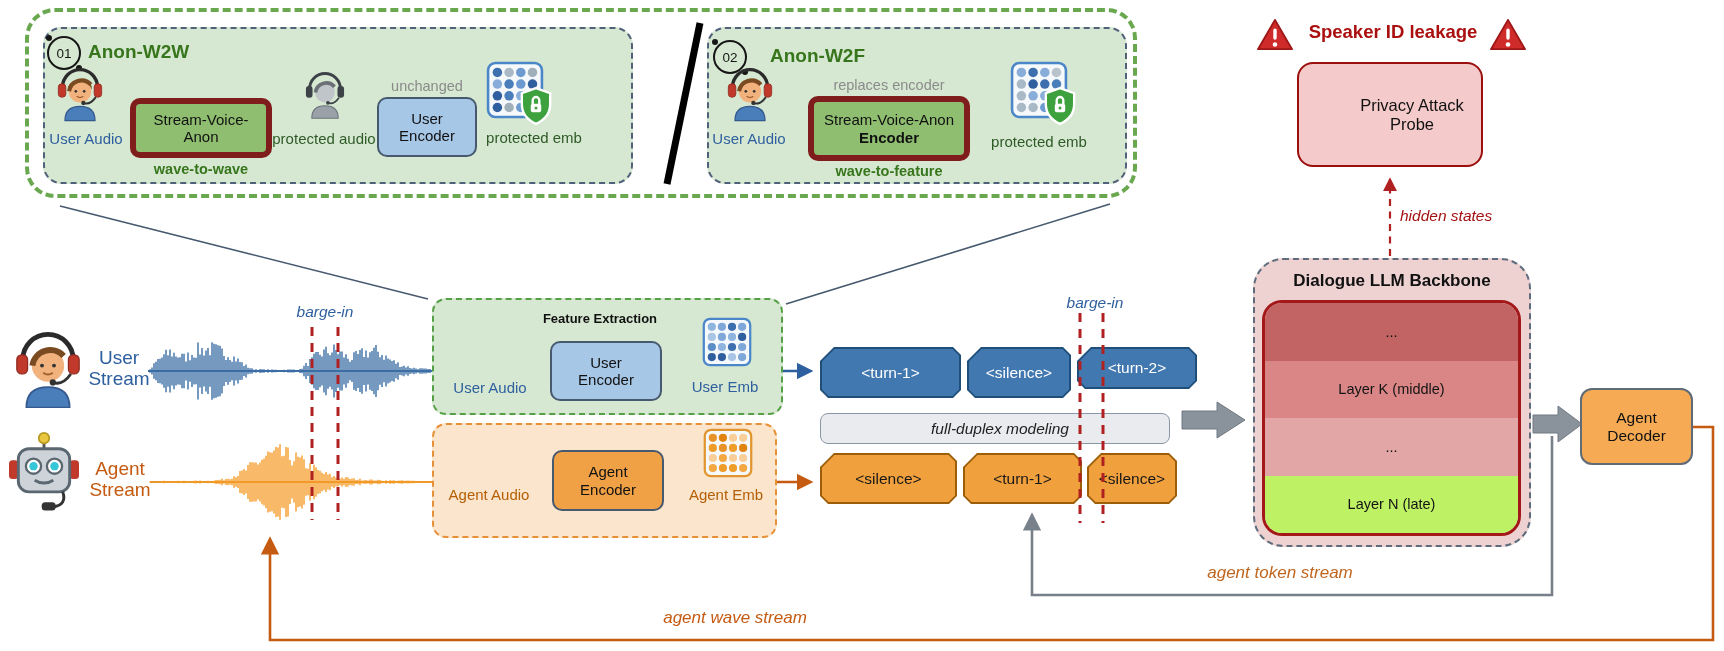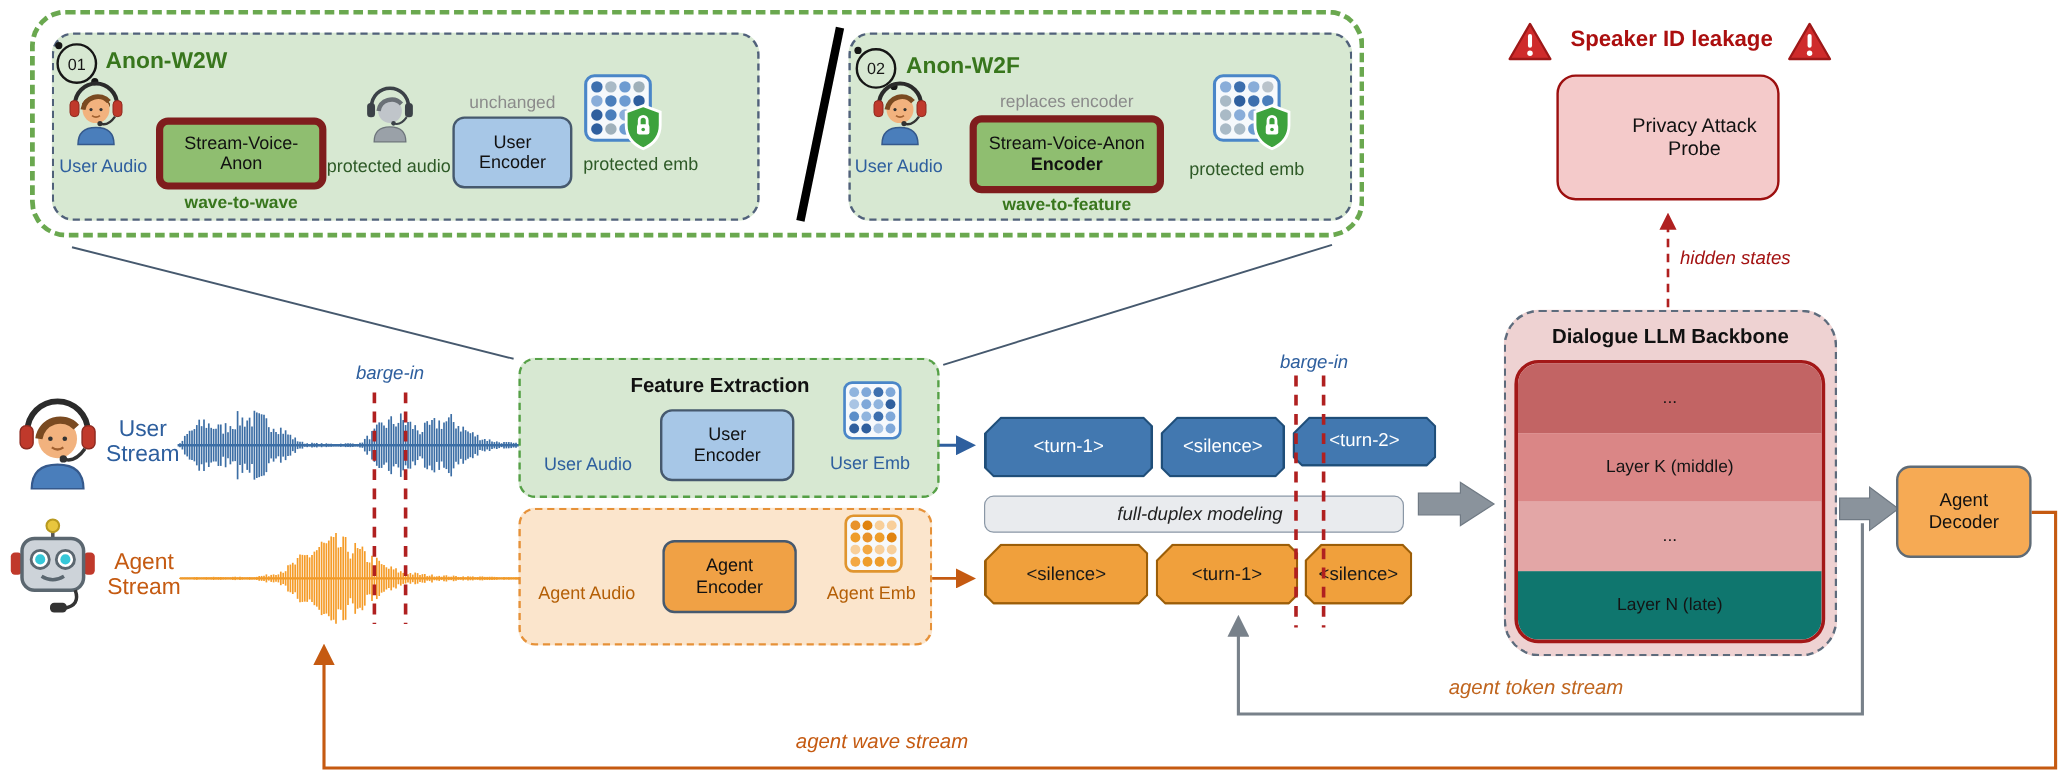--- a/index.html
+++ b/index.html
@@ -451,21 +451,21 @@
     <path d="M14.5 19 V15 a3.5 3.5 0 0 1 7 0 V19" fill="none" stroke="#fff" stroke-width="2.5"></path>
     <rect x="12.5" y="18.5" width="11" height="9" rx="2" fill="#fff"></rect>
     <circle cx="18" cy="23" r="1.6" fill="#3da23d"></circle>
   </svg>
   <div class="lbl" style="left:478px;top:130px;width:112px;font-size:15px;color:#2e5a27;">protected emb</div>
 
   <div class="dashbox panel" style="left:707px;top:27px;width:420px;height:157px;"></div>
   <div class="badge" style="left:713px;top:40px;">
     <span>02</span>
   </div>
-  <div class="lbl b" style="left:755px;top:45px;width:110px;font-size:19px;color:#38761d;text-align:left;">Anon-W2F</div>
+  <div class="lbl b" style="left:755px;top:45px;width:110px;font-size:19px;color:#38761d;text-align:right;">Anon-W2F</div>
 
   <svg class="abs" style="left:725px;top:64px;" width="50" height="58" viewBox="0 0 60 66">
     <path d="M12 66 Q12 49 30 49 Q48 49 48 66 Z" fill="#4a7ebb" stroke="#35598c" stroke-width="1.5"></path>
     <circle cx="30" cy="31" r="13.5" fill="#f2b27e"></circle>
     <path d="M17 31 A15 15 0 0 1 43 23" fill="none" stroke="#7a4a21" stroke-width="5"></path>
     <path d="M9 26 A21 21 0 0 1 51 26" fill="none" stroke="#2b2b2b" stroke-width="4"></path>
     <rect x="4" y="22" width="9" height="16" rx="4" fill="#c0392b" stroke="#8e2a20"></rect>
     <rect x="47" y="22" width="9" height="16" rx="4" fill="#c0392b" stroke="#8e2a20"></rect>
     <circle cx="25" cy="31" r="1.6" fill="#333"></circle>
       <circle cx="35" cy="31" r="1.6" fill="#333"></circle>
@@ -542,21 +542,21 @@
     <rect x="30" y="62" width="12" height="7" rx="3" fill="#333"></rect>
   </svg>
   <div class="lbl" style="left:80px;top:458px;width:80px;font-size:19px;color:#c55a11;">
     <div>Agent</div>
     <div>Stream</div>
   </div>
 
   <div class="lbl it" style="left:285px;top:303px;width:80px;font-size:15.5px;color:#2e5f9e;">barge-in</div>
 
   <div class="dashbox" style="left:432px;top:298px;width:351px;height:117px;background:#d7e8d2;border:2px dashed #55a046;border-radius:14px;"></div>
-  <div class="lbl b" style="left:495px;top:312px;width:210px;font-size:17px;color:#111;">Feature Extraction</div>
+  <div class="lbl b" style="left:495px;top:312px;width:210px;font-size:13px;color:#111;">Feature Extraction</div>
   <svg class="abs emb-grid" style="left:701px;top:317px;" width="52" height="50" viewBox="0 0 56 56">
       <rect x="2" y="2" width="52" height="52" rx="7" fill="#f6f9fc" stroke="#4a86c8" stroke-width="2.5"></rect>
       <circle cx="11" cy="11" r="4.6" fill="#8fb4de"></circle>
       <circle cx="22.3" cy="11" r="4.6" fill="#7fa8d9"></circle>
       <circle cx="33.6" cy="11" r="4.6" fill="#3d6fae"></circle>
       <circle cx="44.900000000000006" cy="11" r="4.6" fill="#7fa8d9"></circle>
       <circle cx="11" cy="22.3" r="4.6" fill="#a9c4e4"></circle>
       <circle cx="22.3" cy="22.3" r="4.6" fill="#7fa8d9"></circle>
       <circle cx="33.6" cy="22.3" r="4.6" fill="#8fb4de"></circle>
       <circle cx="44.900000000000006" cy="22.3" r="4.6" fill="#2f5f9e"></circle>
@@ -634,21 +634,21 @@
   <div class="layerstack" style="left:1262px;top:300px;width:259px;height:236px;">
     <div class="layer-band" style="background:#c26464;">
         <span>...</span>
       </div>
     <div class="layer-band" style="background:#da8686;">
         <span>Layer K (middle)</span>
       </div>
     <div class="layer-band" style="background:#e3a6a6;">
         <span>...</span>
       </div>
-    <div class="layer-band" style="background:#0f766e;align-items:center;">
+    <div class="layer-band" style="background:#bef264;align-items:center;">
         <span>Layer N (late)</span>
       </div>
   </div>
 
   <svg class="abs" style="left:1256px;top:18px;" width="38" height="34" viewBox="0 0 40 36">
     <path d="M20 2 L38 33 H2 Z" fill="#cf2b2b" stroke="#9e1818" stroke-width="2" stroke-linejoin="round"></path>
     <rect x="18.2" y="11" width="3.6" height="12" rx="1.8" fill="#fff"></rect>
     <circle cx="20" cy="28" r="2.4" fill="#fff"></circle>
   </svg>
   <div class="lbl b" style="left:1298px;top:22px;width:190px;font-size:18.5px;color:#ab0f0f;">Speaker ID leakage</div>

